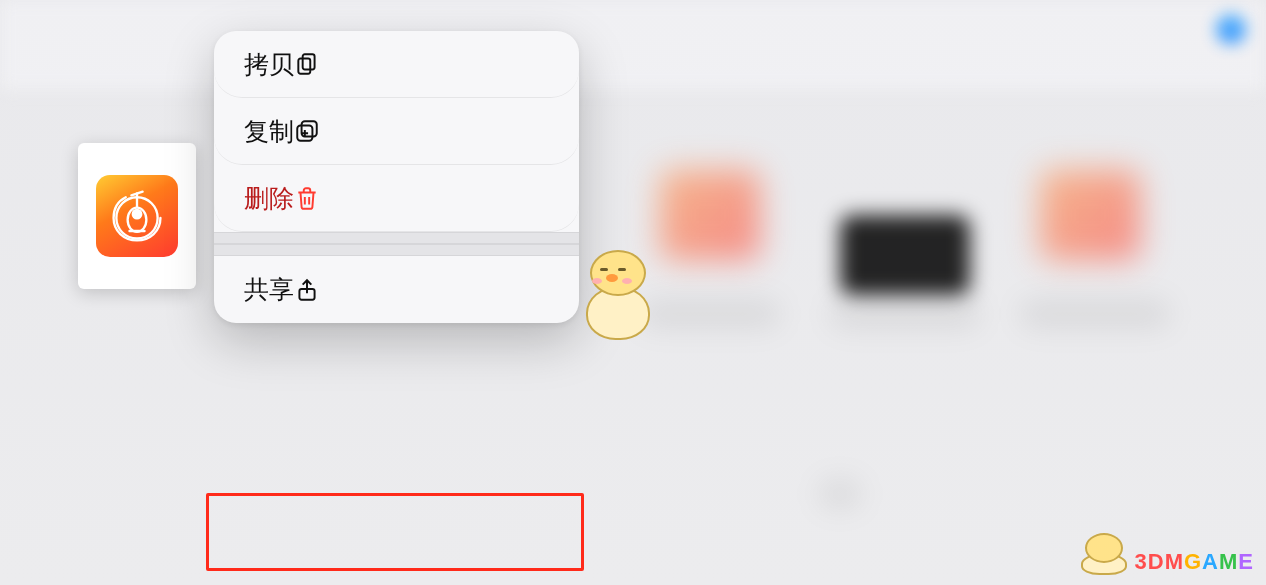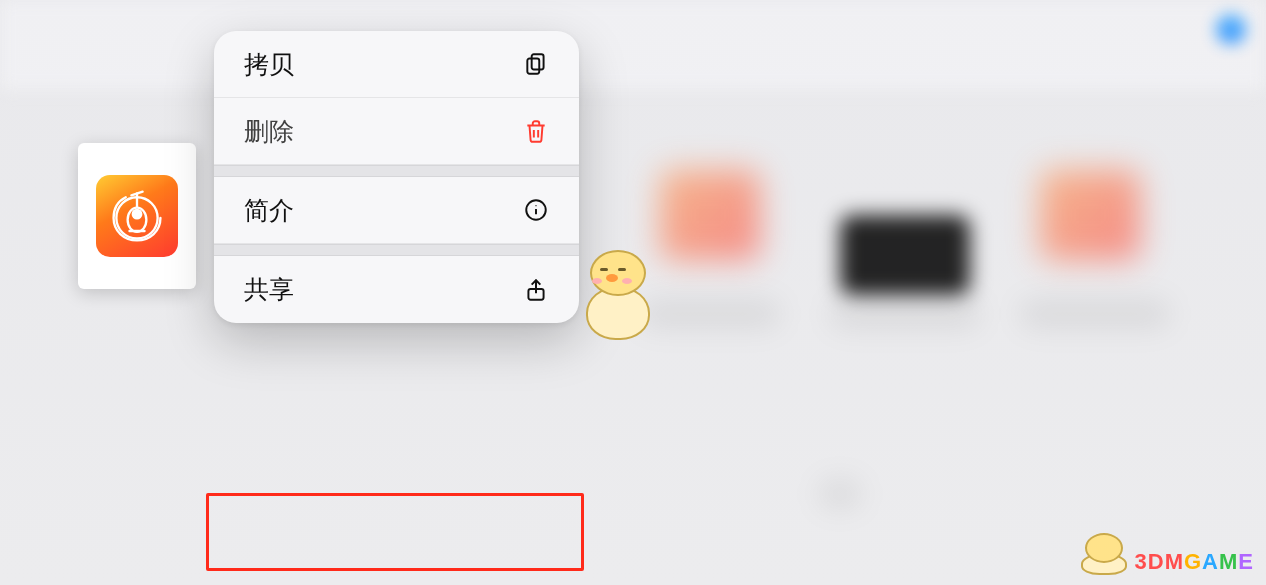--- a/index.html
+++ b/index.html
@@ -65,29 +65,30 @@
   .context-menu {
     position:absolute;
     top:31px; left:214px;
     width:365px;
     background:#f7f7f9;
     border-radius:22px;
     box-shadow:0 18px 50px rgba(0,0,0,0.22),0 2px 6px rgba(0,0,0,0.08);
     overflow:hidden;
   }
   .menu-item {
-    display:flex; align-items:center; justify-content:space-between;
+    display:flex; align-items:center; 
     height:67px; padding:0 30px;
     font-size:25px;
     color:#101010;
     border-bottom:1px solid rgba(0,0,0,0.07);
     cursor:pointer;
+    border-radius:28px;
   }
   .menu-item:last-child { border-bottom:none; }
-  .menu-item.destructive { color:#404040; }
+  .menu-item.destructive { color:#b91c1c; }
   .menu-item.destructive svg { stroke:#ff3b30; }
   .menu-sep {
     height:12px; background:#e4e4e7;
     border-top:1px solid rgba(0,0,0,0.06);
     border-bottom:1px solid rgba(0,0,0,0.06);
   }
   .menu-icon { width:26px; height:26px; display:flex; align-items:center; justify-content:center; }
   .menu-icon svg { width:26px; height:26px; stroke:#111; stroke-width:1.8; fill:none; }
   .highlight-box {
     position:absolute;
@@ -186,41 +187,41 @@
 
   <div class="menu-item">
     <span>拷贝</span>
     <span class="menu-icon">
       <svg viewBox="0 0 24 24">
           <rect x="8" y="3" width="11" height="14" rx="2"></rect>
           <rect x="4" y="7" width="11" height="14" rx="2"></rect>
         </svg>
     </span>
   </div>
+  <div class="menu-item">
+    <span>复制</span>
+    <span class="menu-icon">
+      <svg viewBox="0 0 24 24">
+          <rect x="7" y="3" width="14" height="14" rx="3"></rect>
+          <rect x="3" y="7" width="14" height="14" rx="3"></rect>
+          <path d="M10 11v6M7 14h6"></path>
+        </svg>
+    </span>
+  </div>
   <div class="menu-item destructive">
     <span>删除</span>
     <span class="menu-icon">
       <svg viewBox="0 0 24 24">
           <path d="M4 7h16M9 7V5a2 2 0 0 1 2-2h2a2 2 0 0 1 2 2v2M6 7l1 13a2 2 0 0 0 2 2h6a2 2 0 0 0 2-2l1-13M10 11v7M14 11v7"></path>
         </svg>
     </span>
   </div>
 
   <div class="menu-sep"></div>
 
-  <div class="menu-item">
-    <span>简介</span>
-    <span class="menu-icon">
-      <svg viewBox="0 0 24 24">
-          <circle cx="12" cy="12" r="9"></circle>
-          <path d="M12 11v5"></path>
-          <circle cx="12" cy="8" r="0.6" fill="#111" stroke="none"></circle>
-        </svg>
-    </span>
-  </div>
 
   <div class="menu-sep"></div>
 
   <div class="menu-item">
     <span>共享</span>
     <span class="menu-icon">
       <svg viewBox="0 0 24 24">
           <path d="M12 3v12M8 7l4-4 4 4"></path>
           <rect x="5" y="11" width="14" height="10" rx="2"></rect>
         </svg>

